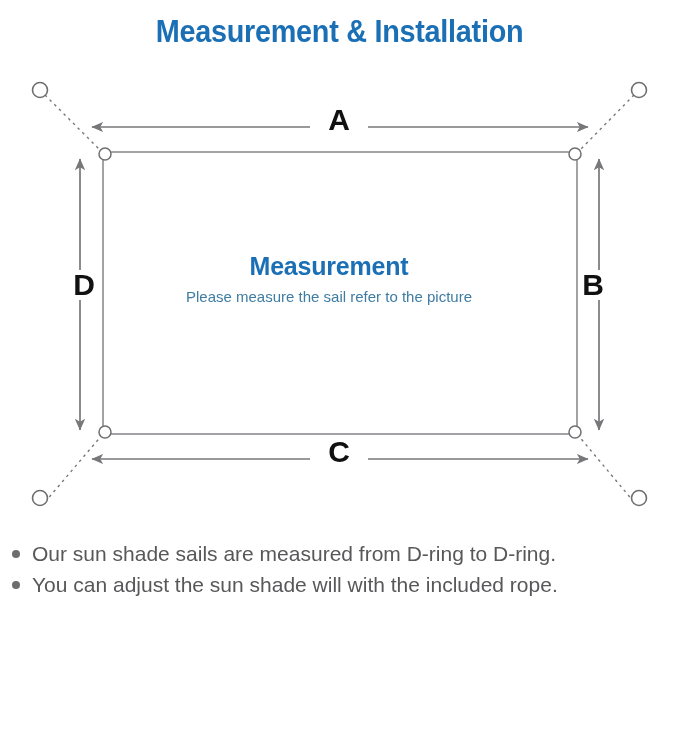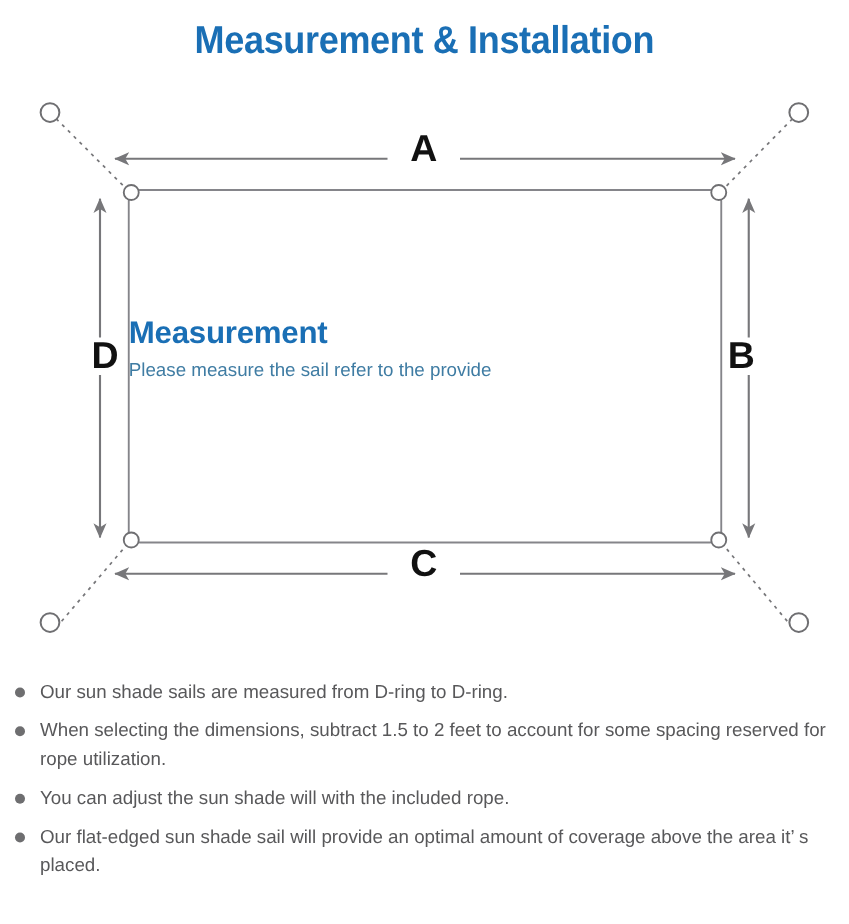--- a/index.html
+++ b/index.html
@@ -64,20 +64,21 @@
   #label-a { left: 311px; top: 47px; width: 56px; }
   #label-c { left: 311px; top: 379px; width: 56px; }
   #label-d { left: 58px;  top: 212px; width: 52px; }
   #label-b { left: 567px; top: 212px; width: 52px; }
 
   #center-block {
     position: absolute;
     left: 103px;
     top: 193px;
     width: 452px;
+    text-align: center;
   }
   #center-title {
     font-size: 25px;
     font-weight: bold;
     color: #1a6fb5;
     line-height: 30px;
     letter-spacing: -0.2px;
     white-space: nowrap;
   }
   #center-sub {
@@ -95,21 +96,21 @@
     left: 0;
     top: 528px;
     width: 679px;
   }
   .note {
     position: relative;
     padding-left: 32px;
     padding-right: 6px;
     margin-bottom: 8px;
     color: #58585a;
-    font-size: 15px;
+    font-size: 21px;
     line-height: 23px;
   }
   .note .dot {
     position: absolute;
     left: 12px;
     top: 8px;
     width: 8px;
     height: 8px;
     border-radius: 50%;
     background: #6e6e70;
@@ -177,36 +178,28 @@
       </g>
     </svg>
 
     <div class="dlabel" id="label-a">A</div>
     <div class="dlabel" id="label-b">B</div>
     <div class="dlabel" id="label-c">C</div>
     <div class="dlabel" id="label-d">D</div>
 
     <div id="center-block">
       <div id="center-title">Measurement</div>
-      <div id="center-sub">Please measure the sail refer to the provide</div>
+      <div id="center-sub">Please measure the sail refer to the picture</div>
     </div>
   </div>
 
   <div id="notes">
     <div class="note">
       <span class="dot"></span>
       <span class="note-text">Our sun shade sails are measured from D-ring to D-ring.</span>
     </div>
     <div class="note">
       <span class="dot"></span>
-      <span class="note-text">When selecting the dimensions, subtract 1.5 to 2 feet to account for some spacing reserved for rope utilization.</span>
-    </div>
-    <div class="note">
-      <span class="dot"></span>
       <span class="note-text">You can adjust the sun shade will with the included rope.</span>
     </div>
-    <div class="note">
-      <span class="dot"></span>
-      <span class="note-text">Our flat-edged sun shade sail will provide an optimal amount of coverage above the area it’ s placed.</span>
-    </div>
   </div>
 
 </div>
 
 </body></html>

